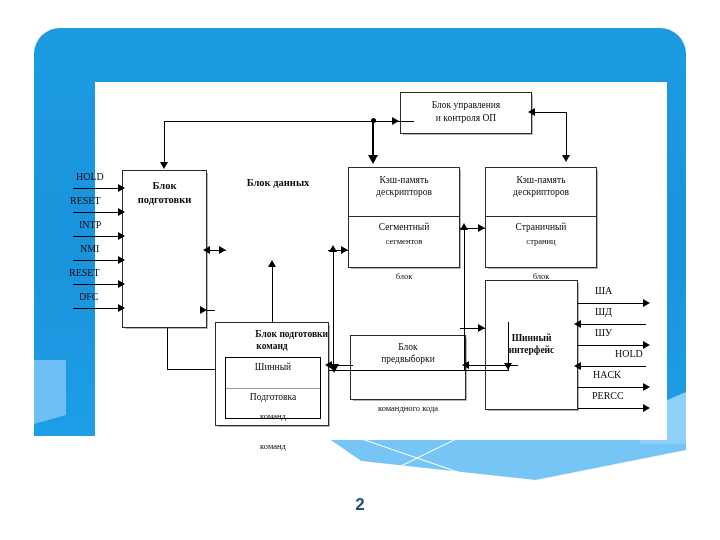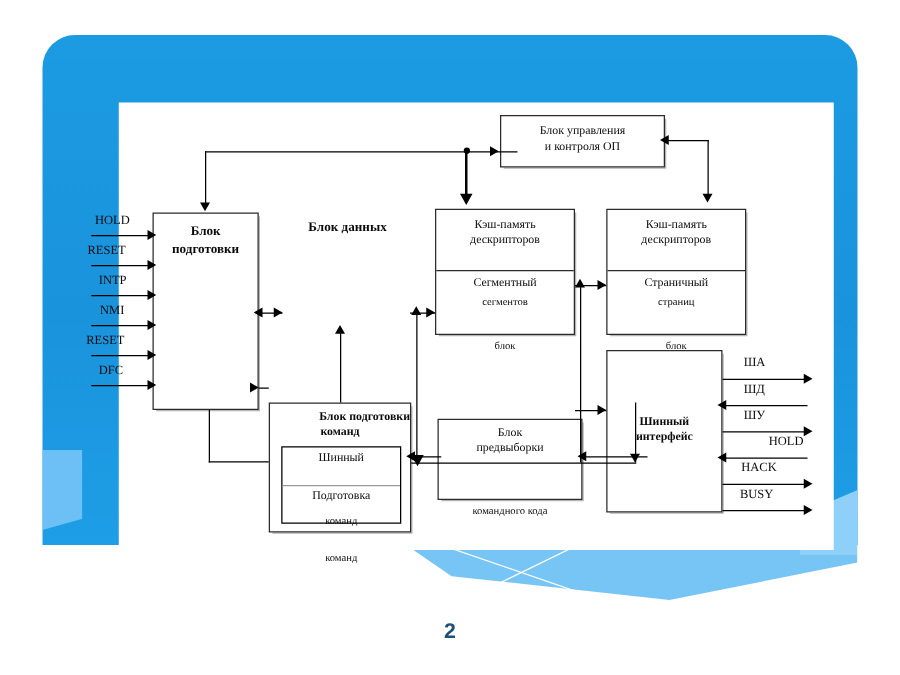--- a/index.html
+++ b/index.html
@@ -189,21 +189,21 @@
       <div class="arw ar-r" style="left:548px;top:259px;"></div>
 
       <div class="sig" style="left:520px;top:266px;">HOLD</div>
       <div class="ln h1" style="left:483px;top:284px;width:68px;"></div>
       <div class="arw ar-l" style="left:479px;top:280px;"></div>
 
       <div class="sig" style="left:498px;top:287px;">HACK</div>
       <div class="ln h1" style="left:483px;top:305px;width:68px;"></div>
       <div class="arw ar-r" style="left:548px;top:301px;"></div>
 
-      <div class="sig" style="left:497px;top:308px;">BUSY</div>
+      <div class="sig" style="left:497px;top:308px;">PERCC</div>
       <div class="ln h1" style="left:483px;top:326px;width:68px;"></div>
       <div class="arw ar-r" style="left:548px;top:322px;"></div>
     </div>
 
     <div>
 
       <div class="ln h1" style="left:69px;top:39px;width:250px;"></div>
       <div class="ln v1" style="left:69px;top:39px;height:44px;"></div>
       <div class="arw ar-d" style="left:65px;top:80px;"></div>
       <div class="arw ar-r" style="left:297px;top:35px;"></div>

